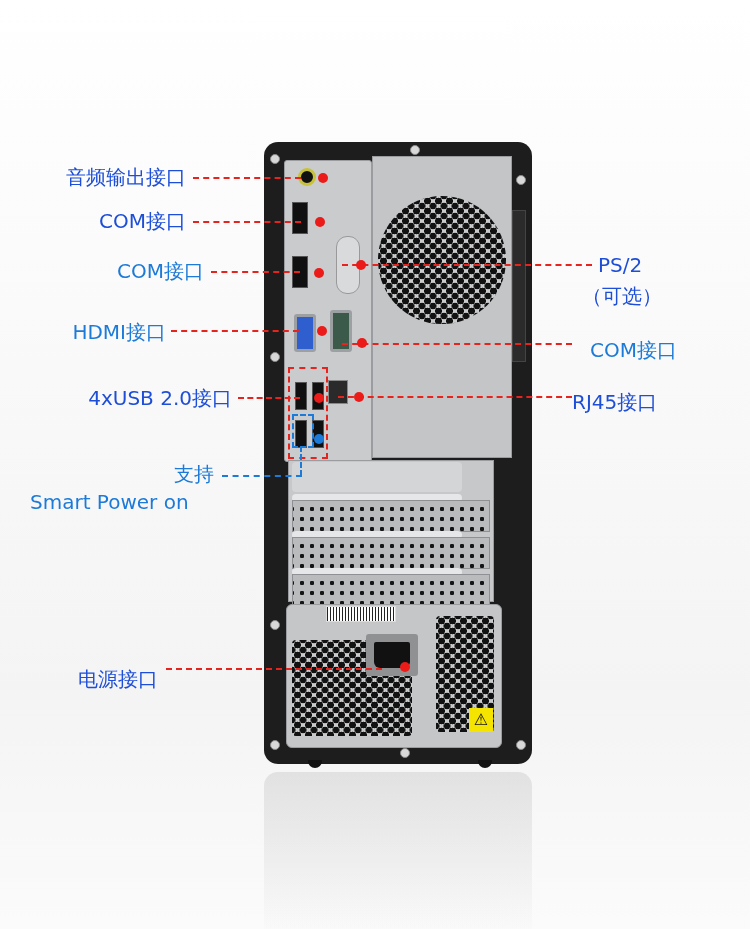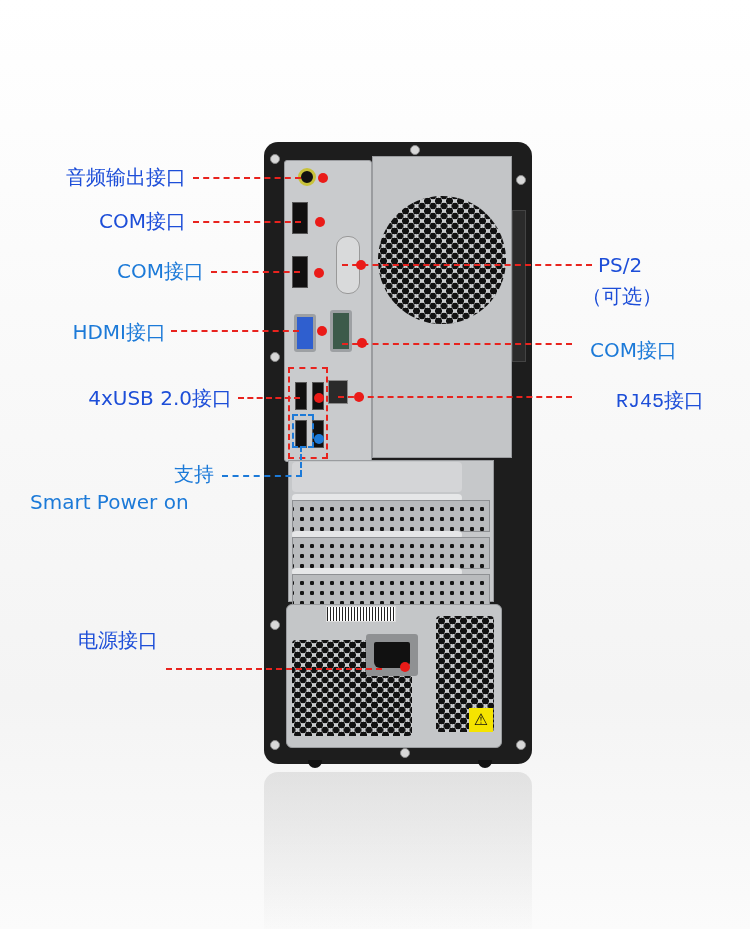--- a/index.html
+++ b/index.html
@@ -120,18 +120,18 @@
 <div class="dash" style="left:338px;top:396px;width:234px;"></div>
 <div class="dot" style="left:354px;top:392px;"></div>
 
 <div class="lbl dark r" style="left:40px;top:165px;width:146px;">音频输出接口</div>
 <div class="lbl dark r" style="left:40px;top:209px;width:146px;">COM接口</div>
 <div class="lbl blue r" style="left:40px;top:259px;width:164px;">COM接口</div>
 <div class="lbl blue r" style="left:40px;top:320px;width:126px;">HDMI接口</div>
 <div class="lbl dark r" style="left:20px;top:386px;width:212px;">4xUSB 2.0接口</div>
 <div class="lbl blue r" style="left:100px;top:462px;width:114px;">支持</div>
 <div class="lbl blue" style="left:30px;top:490px;">Smart Power on</div>
-<div class="lbl dark r" style="left:40px;top:628px;width:118px;">电源接口</div>
+<div class="lbl dark r" style="left:40px;top:667px;width:118px;">电源接口</div>
 
 <div class="lbl dark" style="left:598px;top:253px;">PS/2</div>
 <div class="lbl dark" style="left:582px;top:284px;">（可选）</div>
 <div class="lbl blue" style="left:590px;top:338px;">COM接口</div>
-<div class="lbl dark" style="left:616px;top:390px;font-family:Liberation Mono, monospace;">RJ45接口</div>
+<div class="lbl dark" style="left:572px;top:390px;">RJ45接口</div>
 
 </body></html>

